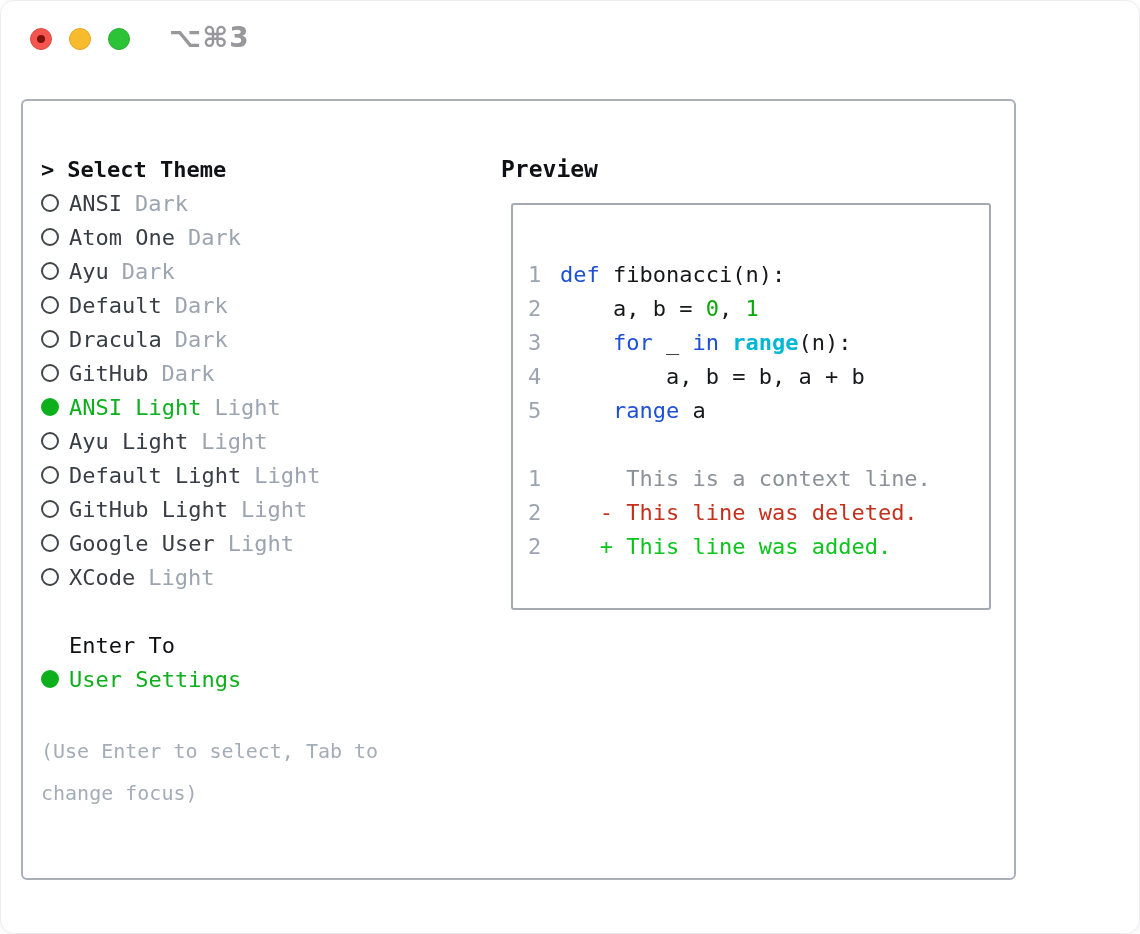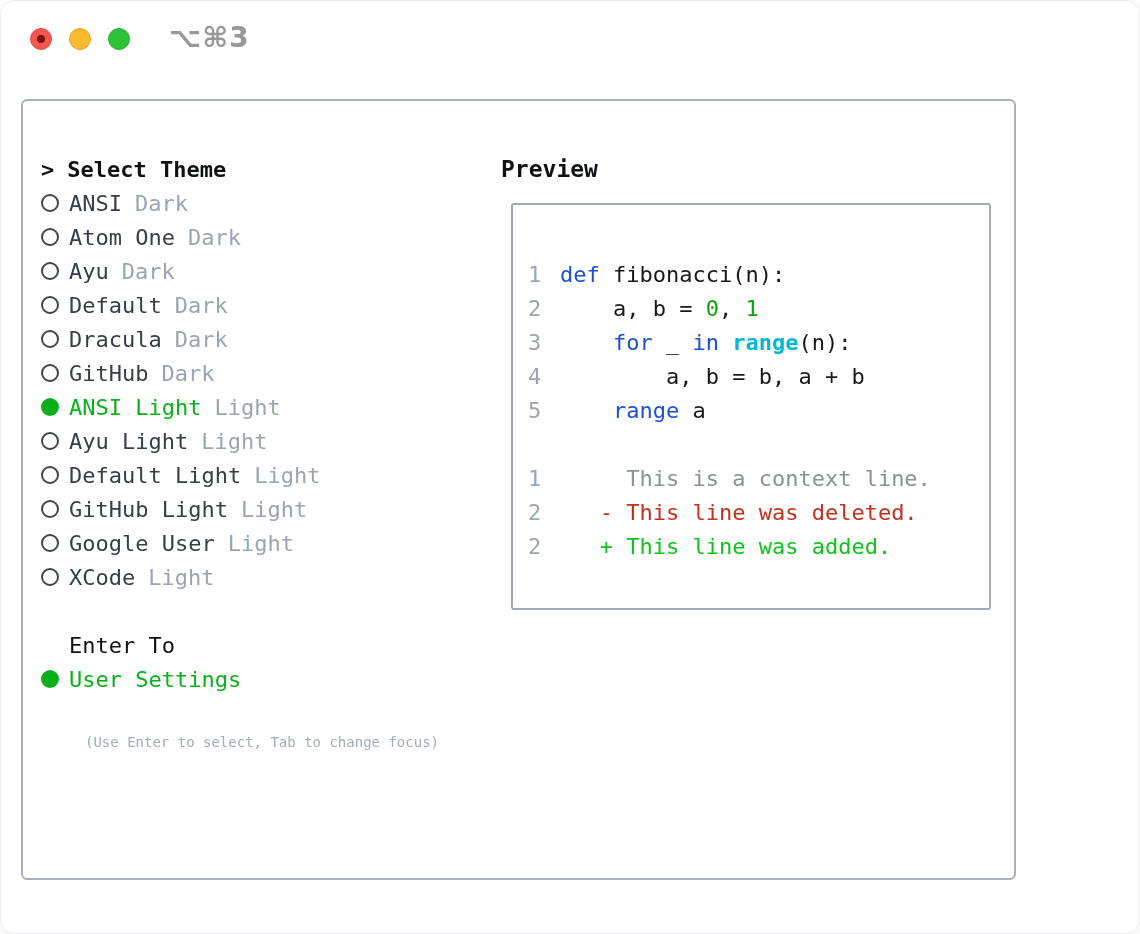--- a/index.html
+++ b/index.html
@@ -28,21 +28,21 @@
   .spacer{height:34px;}
   .header-row{color:#0f1115;font-weight:bold;}
   .prompt{margin-right:13px;}
   .marker{width:18px;height:18px;box-sizing:border-box;border:2px solid #41464d;border-radius:50%;
           margin-right:10px;flex:none;background:transparent;}
   .marker.sel{background:var(--sel);border-color:var(--sel);}
   .name{color:#383e46;white-space:pre;}
   .name.green{color:var(--sel);}
   .variant{color:var(--muted);margin-left:13px;white-space:pre;}
   .apply-header{padding-left:28px;color:#0f1115;}
-  .hint{margin-top:0;width:400px;color:#a4acb8;font-size:14px;line-height:24px;margin-left:44px;}
+  .hint{margin-top:0;width:400px;color:#a4acb8;font-size:20px;line-height:42px;}
 
   
   .preview-title{position:absolute;left:478px;top:51px;height:34px;line-height:34px;
                  font-size:23px;font-weight:bold;color:#0f1115;text-align:right;}
   .preview-box{position:absolute;left:488px;top:102px;width:480px;height:407px;box-sizing:border-box;
                border:2px solid #a3aab4;border-radius:3px;padding-top:53px;background:#ffffff;overflow:hidden;}
   .code-row{display:flex;height:34px;line-height:34px;font-size:22px;padding-left:15px;align-items:center;}
   .lnum{width:13px;text-align:right;color:var(--muted);margin-right:19px;flex:none;white-space:pre;}
   .code-content{white-space:pre;color:#16181c;}
   .tok-plain{color:#16181c;}

